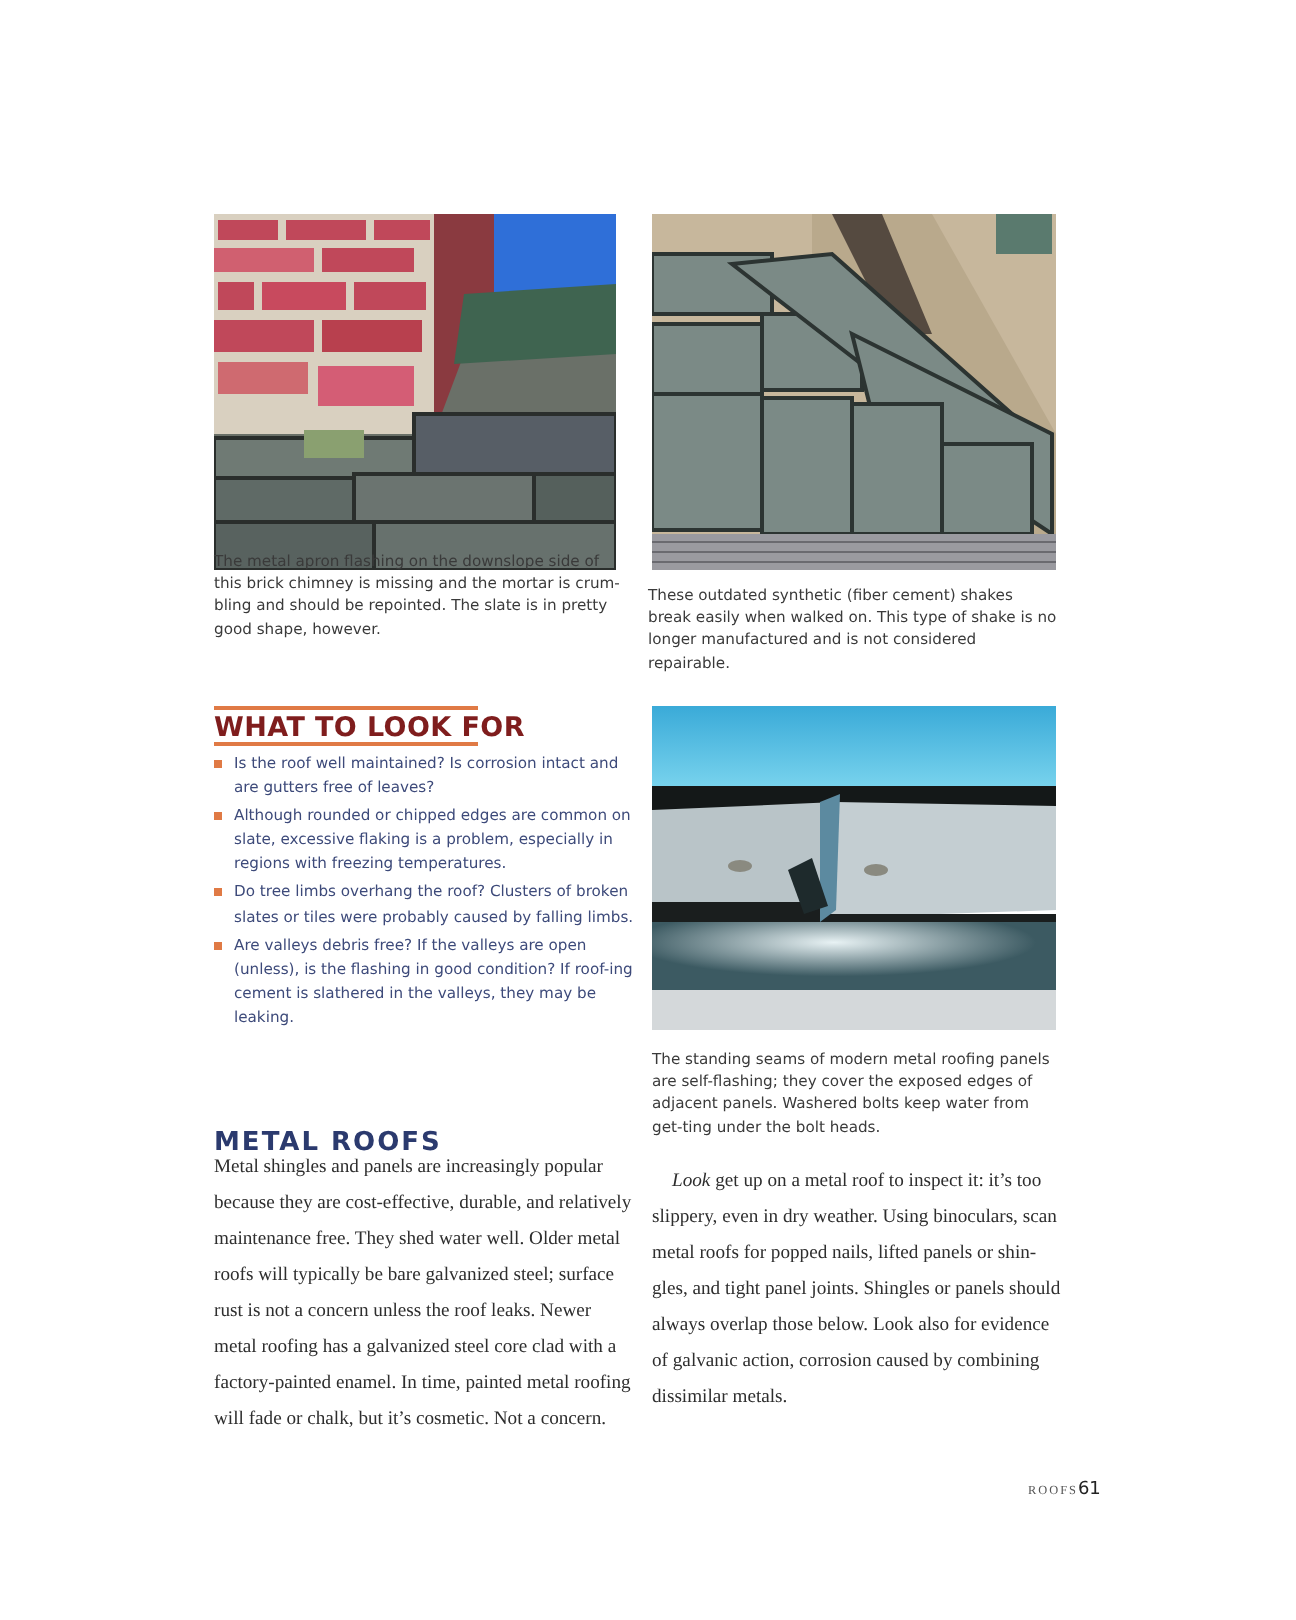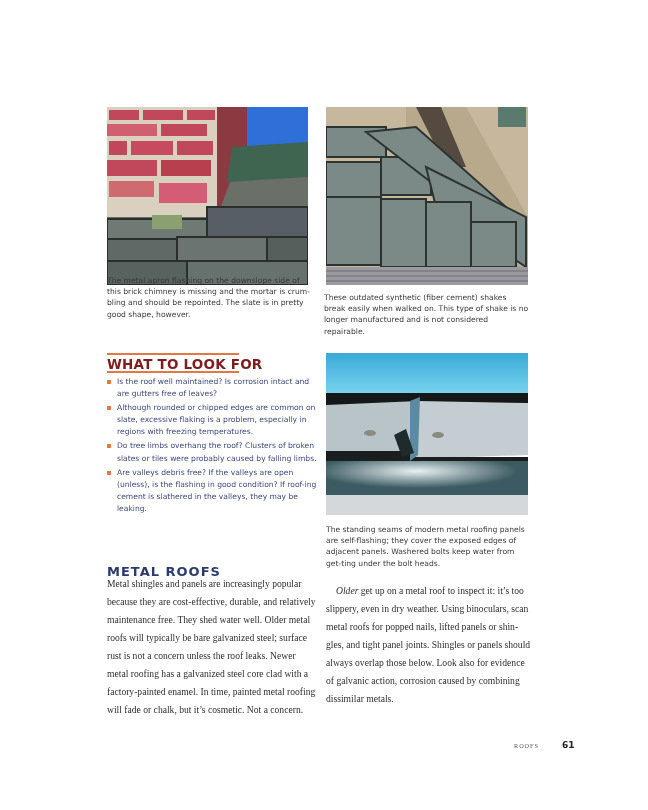--- a/index.html
+++ b/index.html
@@ -8,21 +8,21 @@
   .caption { position:absolute; font-family:"DejaVu Sans", sans-serif; font-size:7.6px; line-height:11.2px; color:#3a3a3a; }
   .box-rule { position:absolute; left:107px; width:132px; height:2px; background:#e07a45; }
   .box-title { position:absolute; left:107px; top:356px; font-family:"DejaVu Sans", sans-serif; font-weight:bold; font-size:13.5px; color:#7f1d1d; letter-spacing:0.2px; }
   .list { position:absolute; left:107px; top:376px; width:210px; margin:0; padding:0; list-style:none; }
   .list li { position:relative; padding-left:10px; font-family:"DejaVu Sans", sans-serif; font-size:7.6px; line-height:12.1px; color:#3d4a7a; margin-bottom:2px; }
   .bullet { position:absolute; left:0; top:4px; width:4px; height:4px; background:#e07a45; }
   .section-head { position:absolute; left:107px; top:564px; font-family:"DejaVu Sans", sans-serif; font-weight:bold; font-size:13px; letter-spacing:1px; color:#2b3a6e; }
   .body-text { position:absolute; font-family:"Liberation Serif", serif; font-size:9.6px; line-height:18px; color:#2e2e2e; }
   .footer { position:absolute; top:734px; left:514px; font-family:"Liberation Serif", serif; }
   .footer .sect { font-size:6.2px; letter-spacing:1px; color:#555; text-transform:uppercase; }
-  .footer .num { font-family:"DejaVu Sans", sans-serif; font-weight:bold; font-size:9px; color:#222; margin-left:23px; }
+  .footer .num { font-family:"DejaVu Sans", sans-serif; font-weight:normal; font-size:9px; color:#222; margin-left:0; }
 </style>
 </head>
 <body>
 
 <div class="photo" style="left:107px;top:107px;width:201px;height:178px;">
   <svg width="201" height="178" viewBox="0 0 201 178">
     <rect width="201" height="178" fill="#6a7068"></rect>
     <rect x="140" y="0" width="61" height="40" fill="#2f6fd8"></rect>
 
     <rect x="0" y="0" width="110" height="110" fill="#d9d0c0"></rect>
@@ -122,18 +122,18 @@
     <ellipse cx="112" cy="82" rx="6" ry="3" fill="#8a8a80"></ellipse>
     <rect x="0" y="142" width="202" height="20" fill="#d4d8da"></rect>
   </svg>
 </div>
 
 <div class="caption" style="left:326px;top:524px;width:205px;">The standing seams of modern metal roofing panels are self-flashing; they cover the exposed edges of adjacent panels. Washered bolts keep water from get-ting under the bolt heads.</div>
 
 <div class="section-head">METAL ROOFS</div>
 <div class="body-text" style="left:107px;top:575px;width:211px;">Metal shingles and panels are increasingly popular because they are cost-effective, durable, and relatively maintenance free. They shed water well. Older metal roofs will typically be bare galvanized steel; surface rust is not a concern unless the roof leaks. Newer metal roofing has a galvanized steel core clad with a factory-painted enamel. In time, painted metal roofing will fade or chalk, but it’s cosmetic. Not a concern.</div>
 <div class="body-text" style="left:326px;top:582px;width:205px;text-indent:10px;">
-  <em>Older</em><span> get up on a metal roof to inspect it: it’s too slippery, even in dry weather. Using binoculars, scan metal roofs for popped nails, lifted panels or shin-gles, and tight panel joints. Shingles or panels should always overlap those below. Look also for evidence of galvanic action, corrosion caused by combining dissimilar metals.</span>
+  <em>Look</em><span> get up on a metal roof to inspect it: it’s too slippery, even in dry weather. Using binoculars, scan metal roofs for popped nails, lifted panels or shin-gles, and tight panel joints. Shingles or panels should always overlap those below. Look also for evidence of galvanic action, corrosion caused by combining dissimilar metals.</span>
 </div>
 
 <div class="footer">
   <span class="sect">roofs</span><span class="num">61</span>
 </div>
 
 </body></html>

